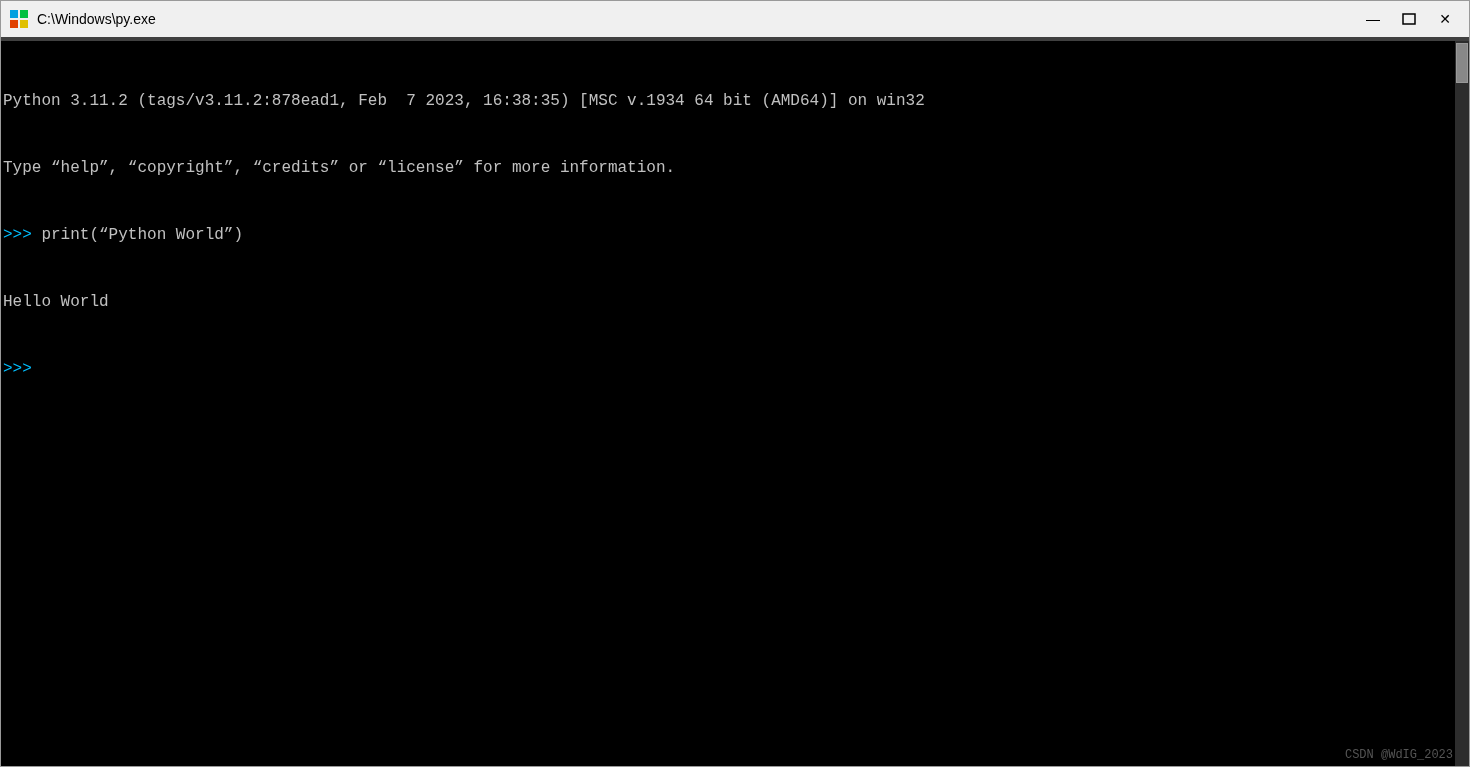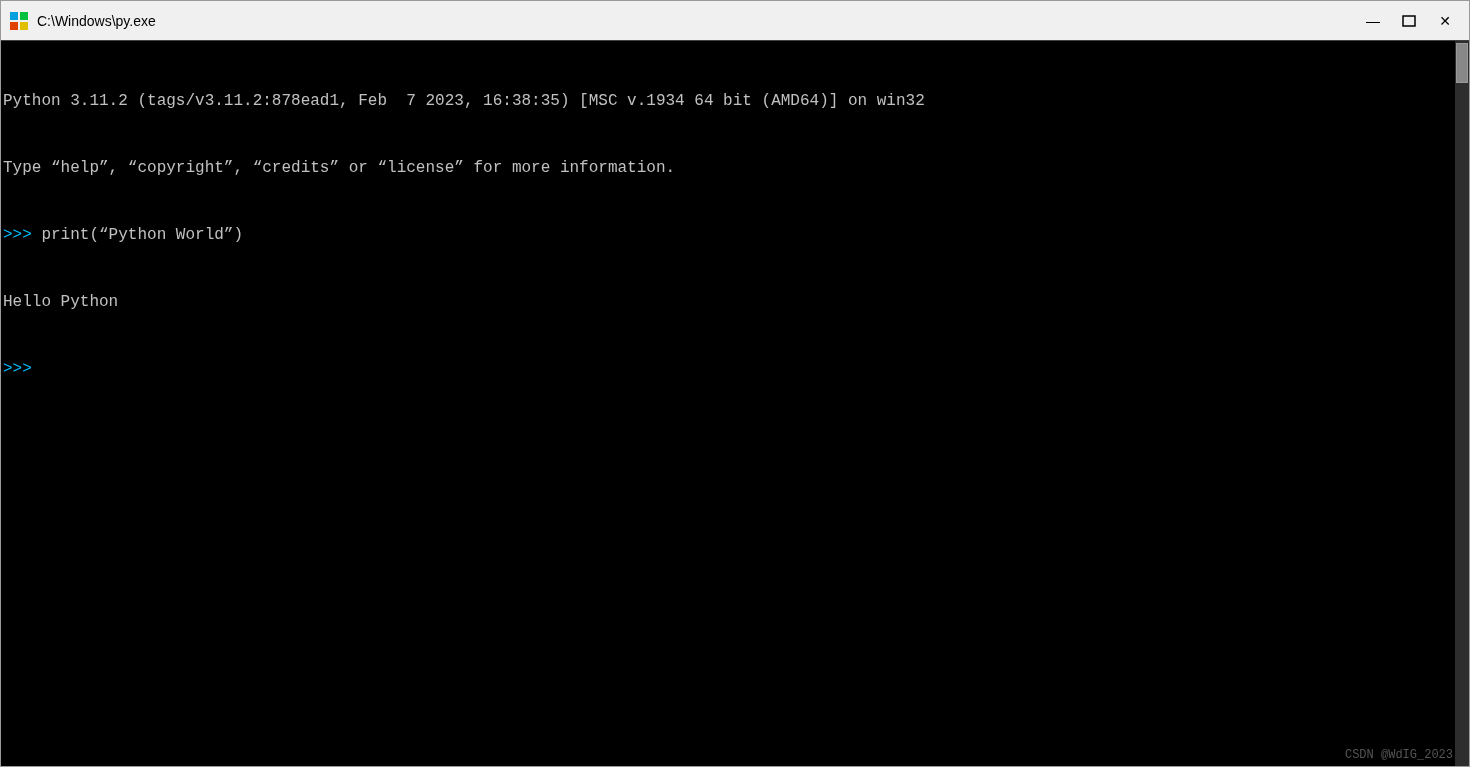--- a/index.html
+++ b/index.html
@@ -26,21 +26,21 @@
     }
 
     .title-bar {
       height: 40px;
       background: #f0f0f0;
       display: flex;
       align-items: center;
       justify-content: space-between;
       padding: 0 8px;
       flex-shrink: 0;
-      border-bottom: 1px solid #404040;
+      border-bottom: 4px solid #404040;
     }
 
     .title-bar-left {
       display: flex;
       align-items: center;
       gap: 8px;
     }
 
     .window-icon {
       width: 20px;
@@ -178,21 +178,21 @@
     </div>
   </div>
 
   <div class="console-area">
     <div class="console-content">
       <div class="line-version">Python 3.11.2 (tags/v3.11.2:878ead1, Feb  7 2023, 16:38:35) [MSC v.1934 64 bit (AMD64)] on win32</div>
       <div class="line-type">Type “help”, “copyright”, “credits” or “license” for more information.</div>
       <div class="prompt-line">
         <span class="prompt">&gt;&gt;&gt; </span><span class="prompt-input">print(“Python World”)</span>
       </div>
-      <div class="output-line">Hello Python</div>
+      <div class="output-line">Hello World</div>
       <div class="prompt-cursor">&gt;&gt;&gt; </div>
     </div>
 
     <div class="scrollbar">
       <div class="scrollbar-thumb"></div>
     </div>
 
     <div class="watermark">CSDN @WdIG_2023</div>
   </div>
 </div>

